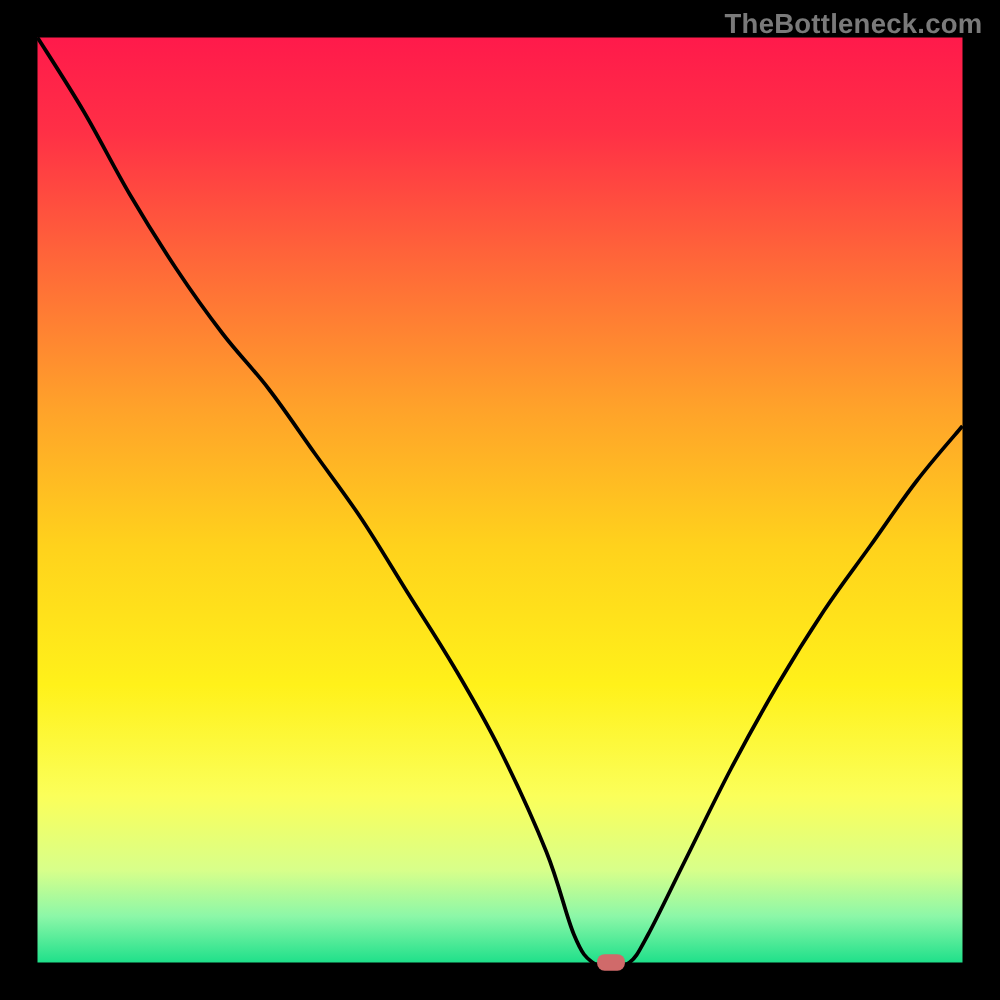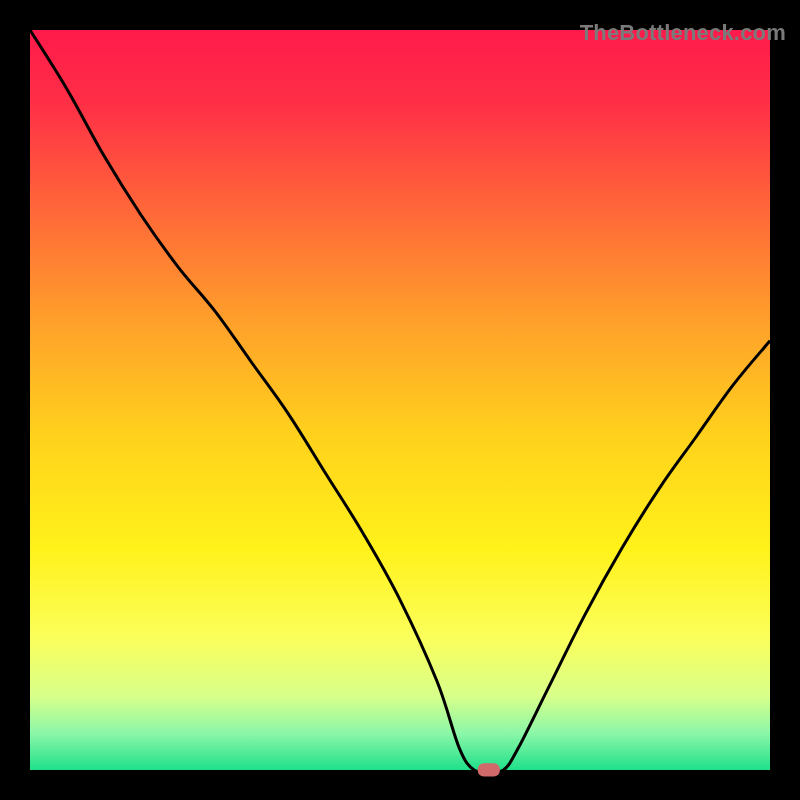--- a/index.html
+++ b/index.html
@@ -11,21 +11,21 @@
     font-family: Arial, Helvetica, sans-serif;
     overflow: hidden;
   }
   .canvas {
     position: relative;
     width: 800px;
     height: 800px;
   }
   .watermark {
     position: absolute;
-    top: 20px;
+    top: 6px;
     right: 14px;
     font-size: 22px;
     font-weight: bold;
     color: #7a7a7a;
     letter-spacing: 0.2px;
     z-index: 10;
   }
   svg {
     position: absolute;
     top: 0;

